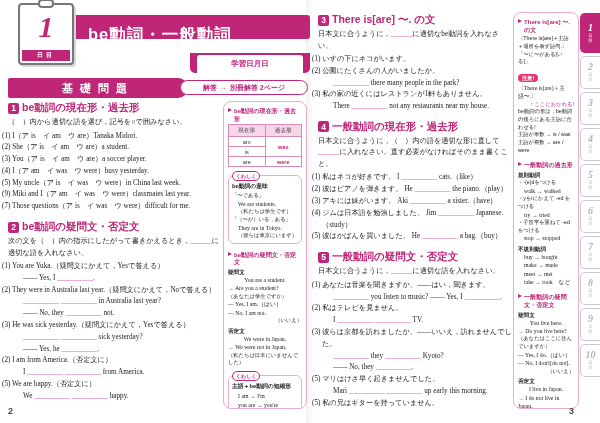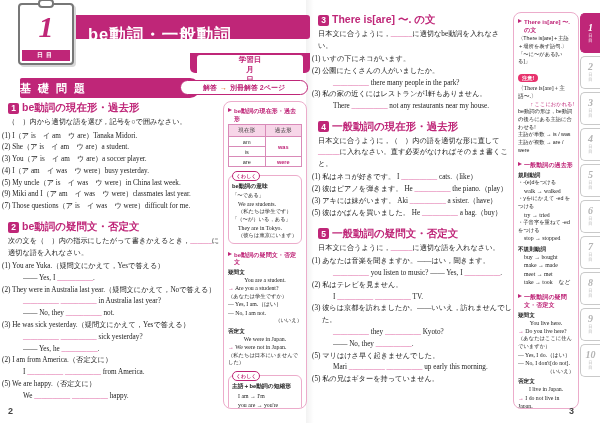--- a/index.html
+++ b/index.html
@@ -19,24 +19,24 @@
   .cal-clip{ position:absolute; top:-6px; left:50%; transform:translateX(-50%);
              width:16px; height:9px; border:2px solid #777; border-radius:4px; background:#fff; }
   .cal-num{ margin-top:7px; text-align:center; font-family:"Liberation Serif", serif;
             font-style:italic; font-weight:bold; font-size:30px; line-height:30px; color:var(--accent); }
   .cal-ribbon{ position:absolute; bottom:2px; left:2px; right:2px; height:11px;
                background:var(--accent); color:#fff; font-size:6px; font-weight:bold;
                letter-spacing:3px; text-align:center; line-height:11px; }
   .date-strip{ position:absolute; left:190px; top:53px; width:120px; height:20px;
                background:var(--accent); border-radius:0 0 5px 5px; }
   .date-tab{ position:absolute; left:197px; top:55px; width:106px; height:18px; background:#fff;
-             border-radius:3px 3px 0 0; display:flex; justify-content:space-between;
-             align-items:center; padding:0 9px; color:var(--accent); font-size:7.5px; font-weight:bold;flex-direction:column; }
-  .kiso{ position:absolute; left:20px; top:78px; width:180px; height:20px; background:var(--accent);
-         color:#fff; border-radius:2px 11px 11px 2px; text-align:left; line-height:20px;
+             border-radius:3px 3px 0 0; display:flex; justify-content:center;
+             align-items:center; padding:0 9px; color:var(--accent); font-size:7.5px; font-weight:bold; }
+  .kiso{ position:absolute; left:8px; top:78px; width:180px; height:20px; background:var(--accent);
+         color:#fff; border-radius:2px 11px 11px 2px; text-align:center; line-height:20px;
          font-size:11px; font-weight:bold; letter-spacing:7px; }
   .ans-pill{ position:absolute; left:180px; top:80px; width:128px; height:15px; background:#fff;
              border:1.2px solid var(--accent); border-radius:9px; color:var(--accent);
              display:flex; align-items:center; justify-content:center; gap:3px;
              font-size:7px; font-weight:bold; }
   .ans-pill .arr{ color:#e8590c; font-weight:bold; }
 
   
   .left-main{ position:absolute; left:8px; top:101px; width:212px; }
   .right-main{ position:absolute; left:318px; top:13px; width:194px; }
@@ -254,20 +254,21 @@
     <div class="sec-head">
       <span class="sec-num">4</span>
       <span class="sec-title">一般動詞の現在形・過去形</span>
     </div>
     <div class="instr">日本文に合うように，（　）内の語を適切な形に直して<span class="blank">______</span>に入れなさい。直す必要がなければそのまま書くこと。</div>
     <div>
 
     <div class="ln q">(1) 私はネコが好きです。 I <span class="blank">__________</span> cats.（like）</div>
         <div class="ln q">(2) 彼はピアノを弾きます。 He <span class="blank">__________</span> the piano.（play）</div>
         <div class="ln q">(3) アキには妹がいます。 Aki <span class="blank">__________</span> a sister.（have）</div>
+        <div class="ln q">(4) ジムは日本語を勉強しました。 Jim <span class="blank">__________</span> Japanese.（study）</div>
         <div class="ln q">(5) 彼はかばんを買いました。 He <span class="blank">__________</span> a bag.（buy）</div>
       </div>
   </div>
   <div class="section">
     <div class="sec-head">
       <span class="sec-num">5</span>
       <span class="sec-title">一般動詞の疑問文・否定文</span>
     </div>
     <div class="instr">日本文に合うように，<span class="blank">______</span>に適切な語を入れなさい。</div>
     <div>

